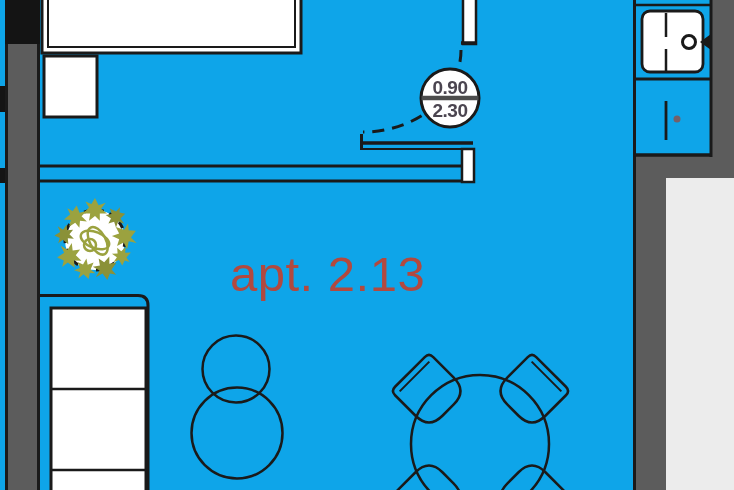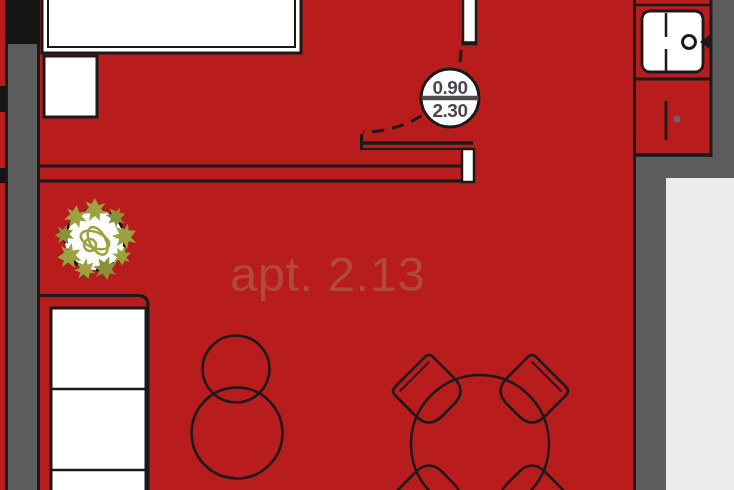--- a/index.html
+++ b/index.html
@@ -1,19 +1,19 @@
 <!DOCTYPE html>
 <html><head>
 <meta charset="utf-8">
 <style>
   html,body{margin:0;padding:0;background:#ffffff;}
   .stage{
     position:relative;
     width:734px;height:490px;
-    background:#b91c1c;
+    background:#0ea5e9;
     overflow:hidden;
     font-family:"Liberation Sans", sans-serif;
   }
   .stage svg{position:absolute;left:0;top:0;display:block;}
   .apt-label{
     font-family:"Liberation Sans", sans-serif;
     font-size:49px;
     letter-spacing:0.5px;
   }
   .badge-text{

